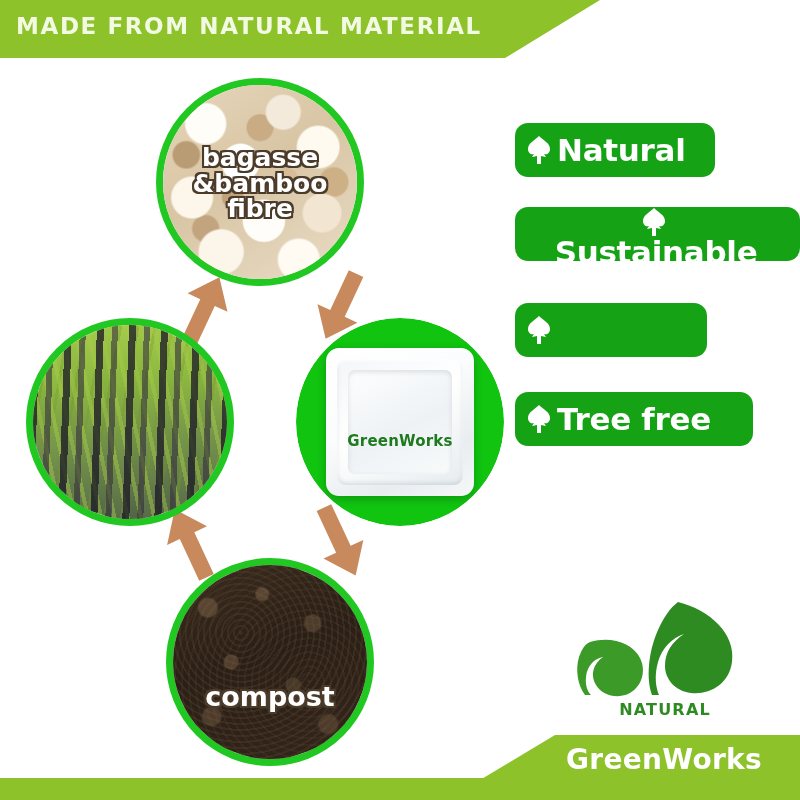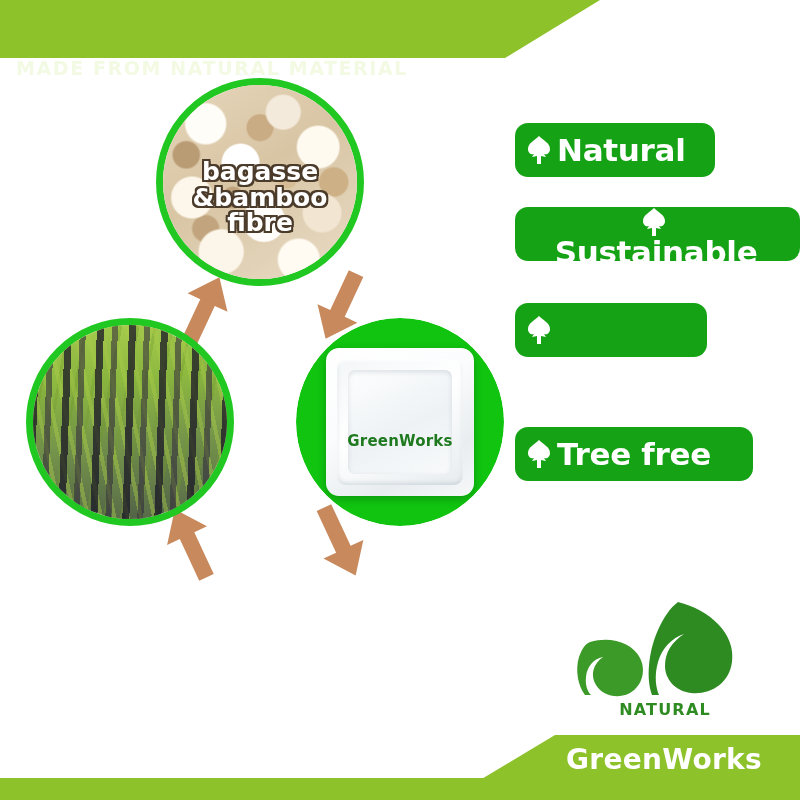--- a/index.html
+++ b/index.html
@@ -13,26 +13,25 @@
   .stage{position:absolute;left:0;top:0;width:800px;height:800px;overflow:hidden;}
 
   
   .header-banner{
     position:absolute;left:0;top:0;width:600px;height:58px;
     background:#8DC22B;
     clip-path:polygon(0 0, 600px 0, 505px 58px, 0 58px);
   }
   .header-title{
     position:absolute;left:16px;top:13px;
-    font-size:19px;font-weight:700;
+    font-size:23px;font-weight:700;
     letter-spacing:1.6px;
     color:#F3FAE3;
     white-space:nowrap;
     font-family:"DejaVu Sans", sans-serif;
-    margin-top:44px;
   }
 
   
   .circ{
     position:absolute;border-radius:50%;
     box-sizing:border-box;
     border:7px solid #22C822;
     overflow:hidden;
   }
   .circ .fill{position:absolute;left:0;top:0;right:0;bottom:0;}
@@ -66,21 +65,21 @@
       radial-gradient(circle at 30% 86%, #fcf5e9 0 10%, rgba(252,245,233,0) 11%),
       radial-gradient(circle at 70% 90%, #fffaf2 0 9%, rgba(255,250,242,0) 10%),
       radial-gradient(circle at 50% 22%, #c9ab84 0 7%, rgba(201,171,132,0) 8%),
       radial-gradient(circle at 12% 36%, #b99b74 0 6%, rgba(185,155,116,0) 7%),
       radial-gradient(circle at 88% 50%, #cdb085 0 7%, rgba(205,176,133,0) 8%),
       radial-gradient(circle at 36% 58%, #bfa27c 0 6%, rgba(191,162,124,0) 7%),
       radial-gradient(circle at 64% 48%, #d6bd97 0 6%, rgba(214,189,151,0) 7%),
       radial-gradient(circle at 22% 74%, #c2a57e 0 6%, rgba(194,165,126,0) 7%),
       linear-gradient(150deg,#e6d6bb 0%,#d8c5a4 45%,#e9dcc6 100%);
   }
-  #circle-bagasse .circ-label{top:60px;font-size:25px;margin-top:14px;}
+  #circle-bagasse .circ-label{top:60px;font-size:25px;}
 
   
   #circle-sugarcane{left:26px;top:318px;width:208px;height:208px;}
   #circle-sugarcane .fill{
     background:
       repeating-linear-gradient(92deg,
         rgba(30,28,40,.78) 0px, rgba(30,28,40,.78) 7px,
         rgba(120,140,80,.10) 7px, rgba(120,140,80,.10) 15px,
         rgba(55,50,62,.62) 15px, rgba(55,50,62,.62) 21px,
         rgba(160,190,90,.12) 21px, rgba(160,190,90,.12) 32px),
@@ -152,21 +151,21 @@
   .badge-leaf{width:26px;height:30px;flex:0 0 auto;margin-right:5px;}
   .badge-text{
     color:#ffffff;font-weight:700;
     font-family:"DejaVu Sans", sans-serif;
     font-size:31px;line-height:1;white-space:nowrap;
     letter-spacing:-.3px;
   }
   #badge-natural    {left:515px;top:123px;width:200px;height:54px;}
   #badge-sustainable{left:515px;top:207px;width:285px;height:54px;flex-direction:column;}
   #badge-healthy    {left:515px;top:303px;width:192px;height:54px;}
-  #badge-treefree   {left:515px;top:392px;width:238px;height:54px;margin-top:35px;}
+  #badge-treefree   {left:515px;top:392px;width:238px;height:54px;}
 
   
   .logo{position:absolute;left:560px;top:600px;width:210px;height:130px;}
   .logo-caption{
     position:absolute;left:0;right:0;top:100px;text-align:center;
     font-family:"DejaVu Sans", sans-serif;
     font-size:16px;font-weight:700;color:#2e8b22;letter-spacing:1.2px;
   }
 
   
@@ -230,20 +229,24 @@
   <div class="circ" id="circle-plate">
     <div class="fill"></div>
     <div class="plate">
       <div class="plate-rim">
         <div class="plate-well"></div>
       </div>
       <div class="plate-brand">GreenWorks</div>
     </div>
   </div>
 
+  <div class="circ" id="circle-compost">
+    <div class="fill"></div>
+    <div class="circ-label">compost</div>
+  </div>
 
   <div class="badge" id="badge-natural">
     <svg class="badge-leaf" viewBox="0 0 26 30">
       <path d="M13 1 C8 6 2 8 2 14 C2 18 5 20 8 19 L6 22 L11 21 L11 29 L15 29 L15 21 L20 22 L18 19 C21 20 24 18 24 14 C24 8 18 6 13 1 Z" fill="#ffffff"></path>
       <path d="M13 10 L13 29" stroke="#ffffff" stroke-width="1" fill="none"></path>
     </svg>
     <span class="badge-text">Natural</span>
   </div>
 
   <div class="badge" id="badge-sustainable">

